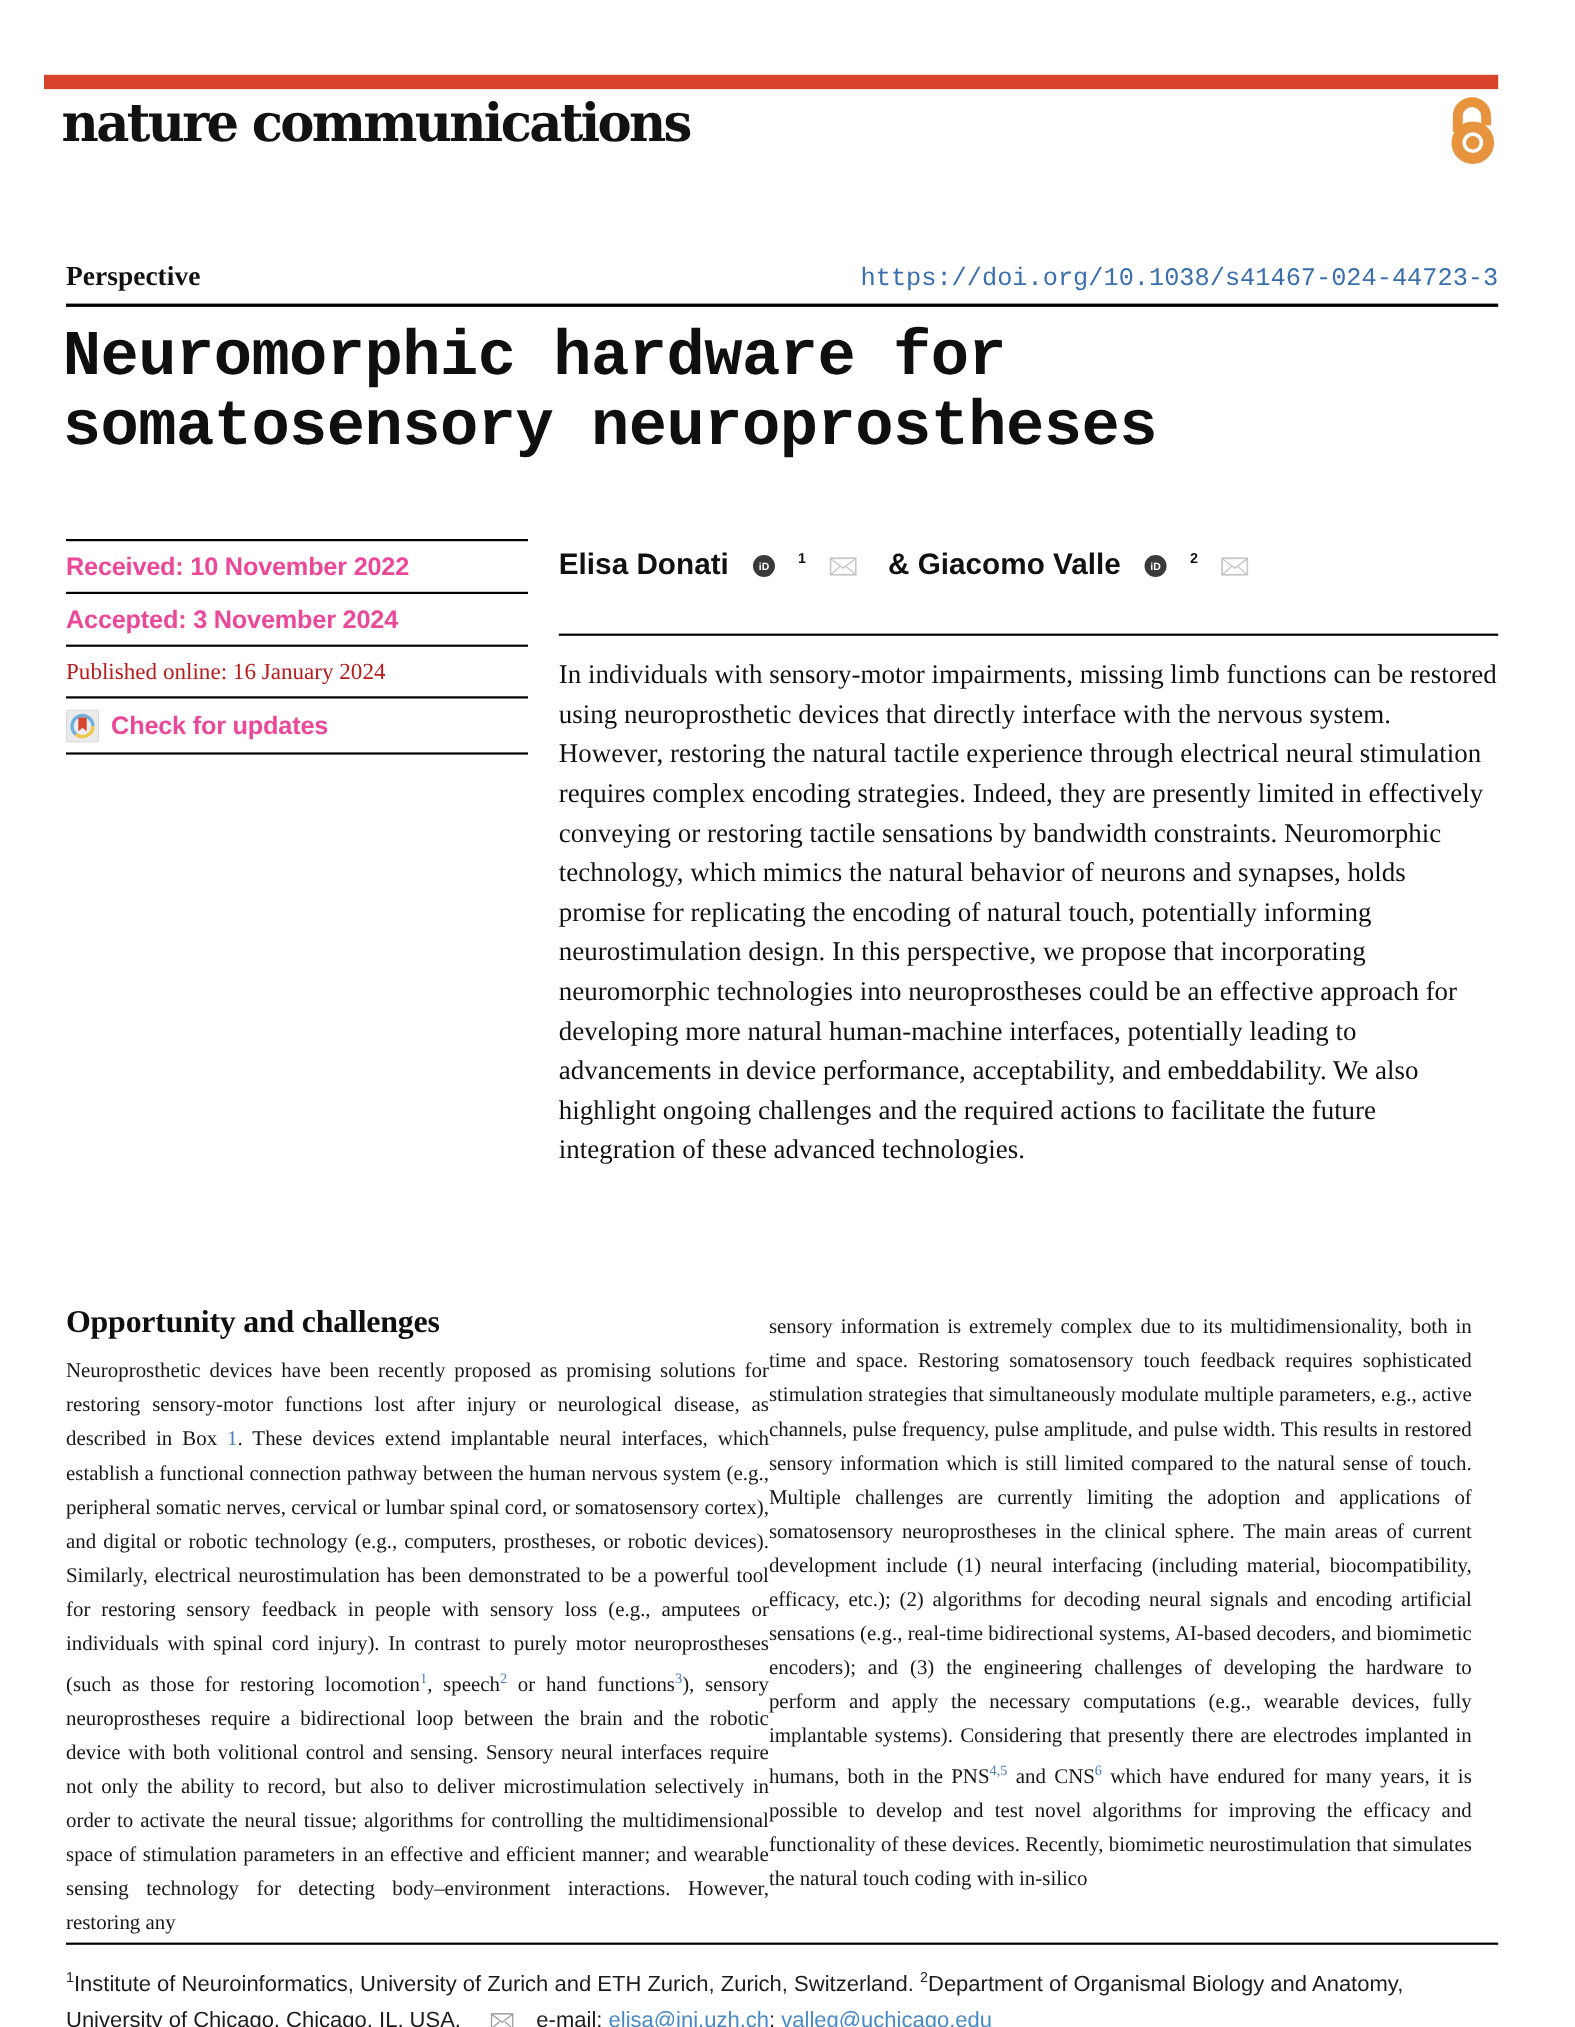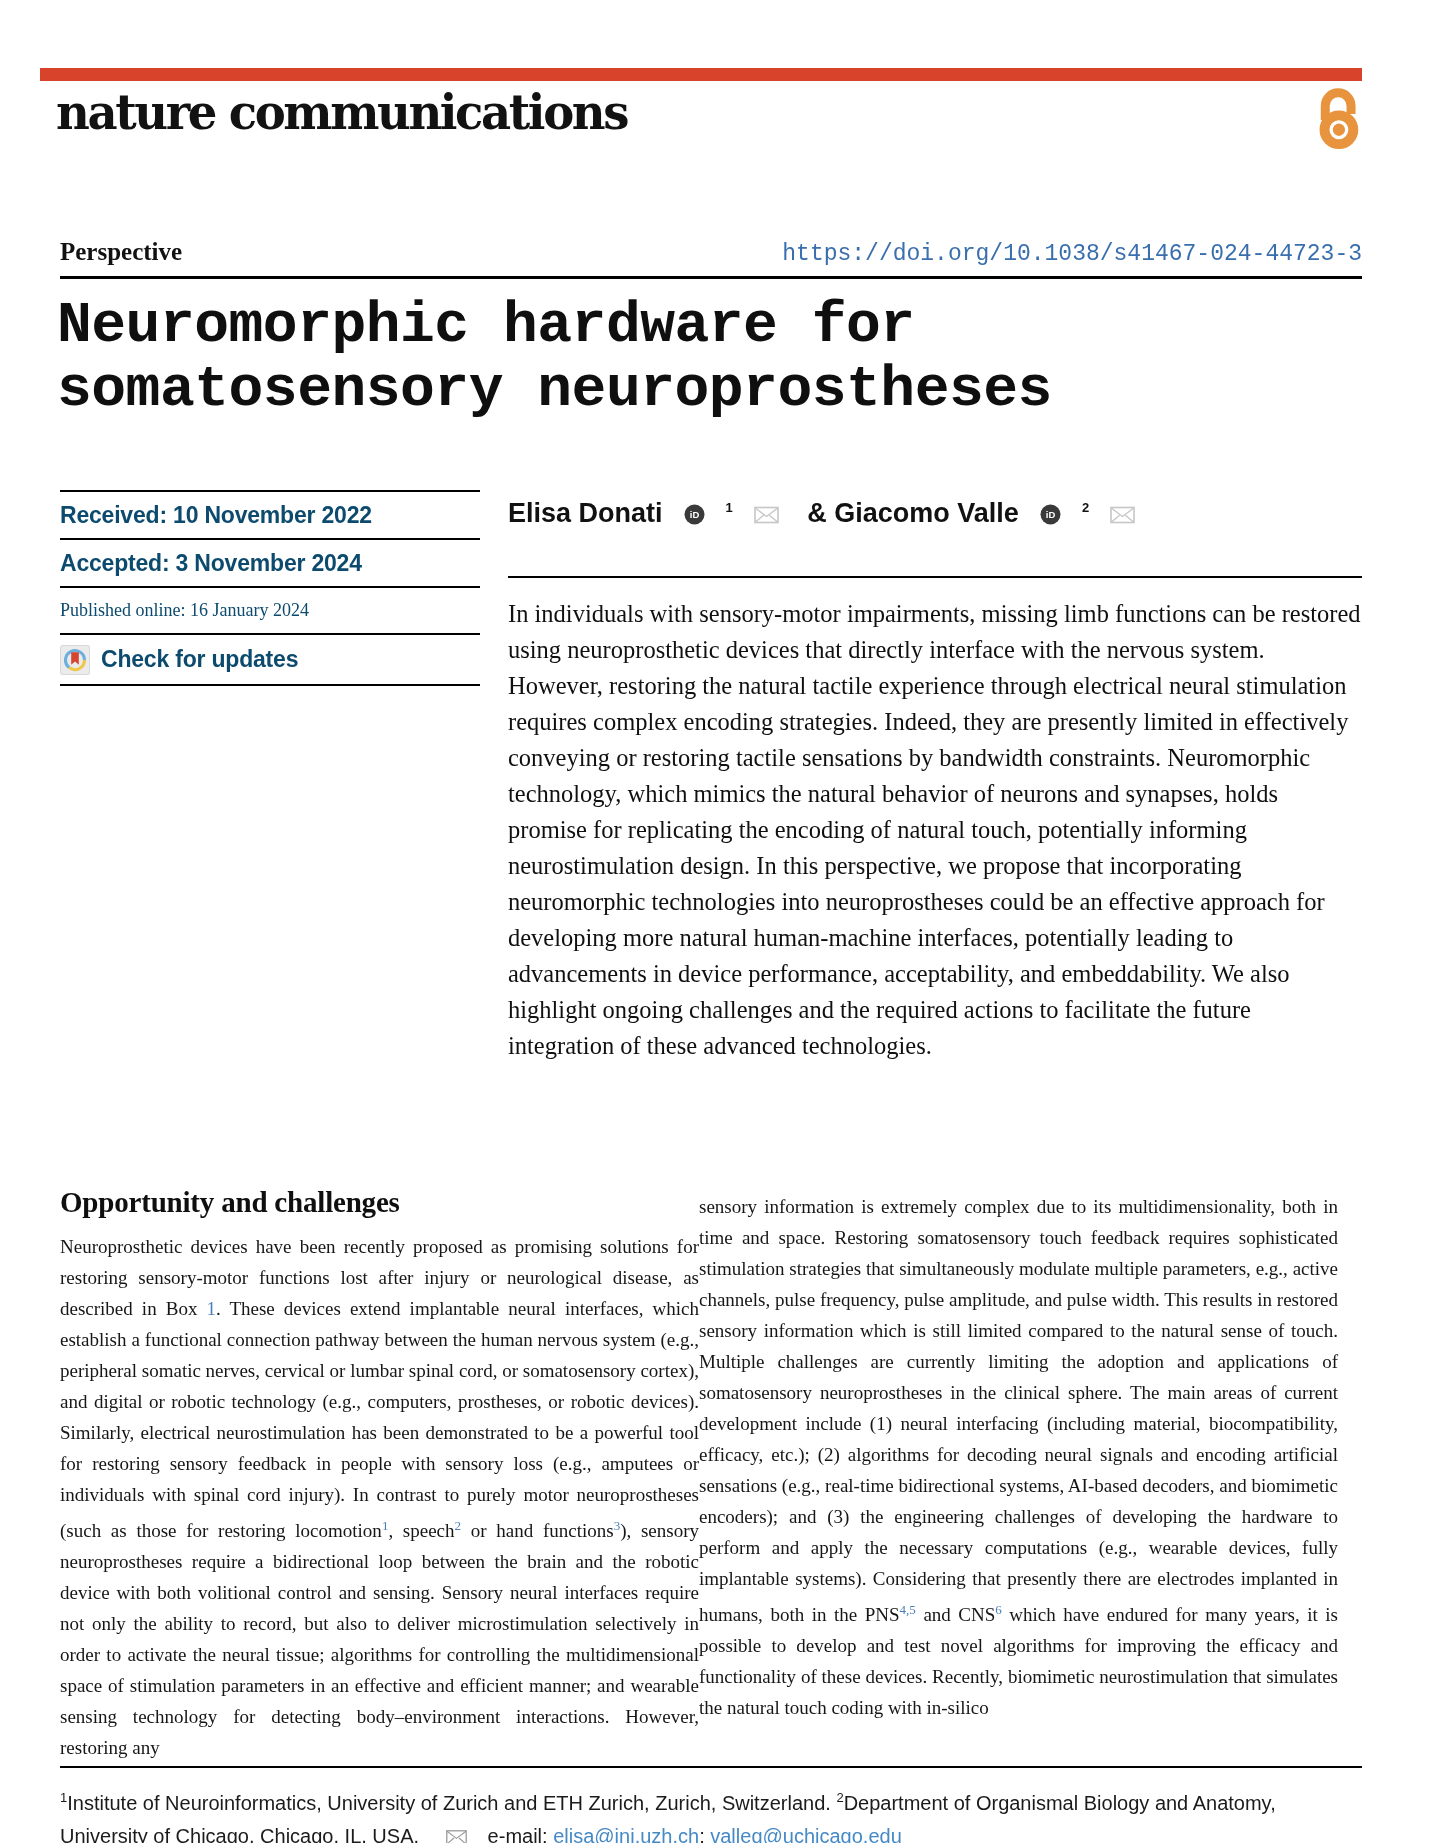--- a/index.html
+++ b/index.html
@@ -39,22 +39,22 @@
     position:absolute;left:57px;top:294px;width:1180px;
     font-family:Liberation Mono, monospace;font-weight:bold;
     font-size:58px;line-height:64px;letter-spacing:-.5px;color:#0f0f0f;
   }
   
   .meta-left{position:absolute;left:60px;top:490px;width:420px;}
   .m-row{border-top:2.5px solid #000;display:flex;align-items:center;gap:11px;}
   .m-row.r1,.m-row.r2{height:48px;}
   .m-row.r3{height:47px;}
   .m-row.r4{height:53px;border-bottom:2.5px solid #000;}
-  .m-bold{font-family:"Liberation Sans",sans-serif;font-weight:bold;font-size:23px;color:#0c4a6e;letter-spacing:-.2px;}
-  .m-serif{font-family:"Liberation Serif",serif;font-size:18px;color:#0c4a6e;}
+  .m-bold{font-family:"Liberation Sans",sans-serif;font-weight:bold;font-size:23px;color:#ec4899;letter-spacing:-.2px;}
+  .m-serif{font-family:"Liberation Serif",serif;font-size:21px;color:#b91c1c;}
   .check-row{cursor:pointer;}
   .crossmark{width:30px;height:30px;flex:0 0 auto;display:block;}
   
   .meta-right{position:absolute;left:508px;right:70px;top:490px;}
   .authors{
     padding-top:8px;height:88px;border-bottom:2.5px solid #000;
     font-family:"Liberation Sans",sans-serif;font-weight:bold;font-size:27px;color:#111;
   }
   .authors sup{font-size:17px;font-weight:bold;color:#111;}
   .inline-icon{display:inline-block;margin:0 21px;}

